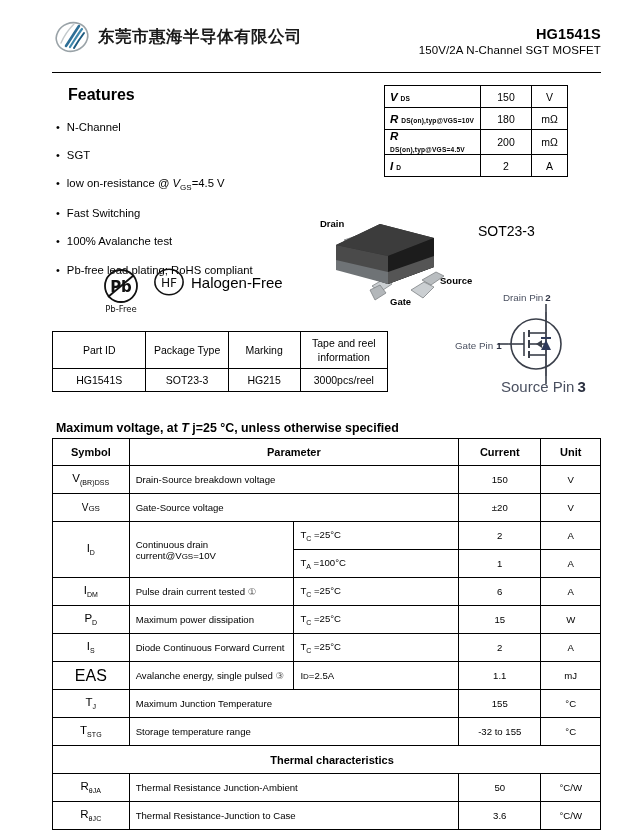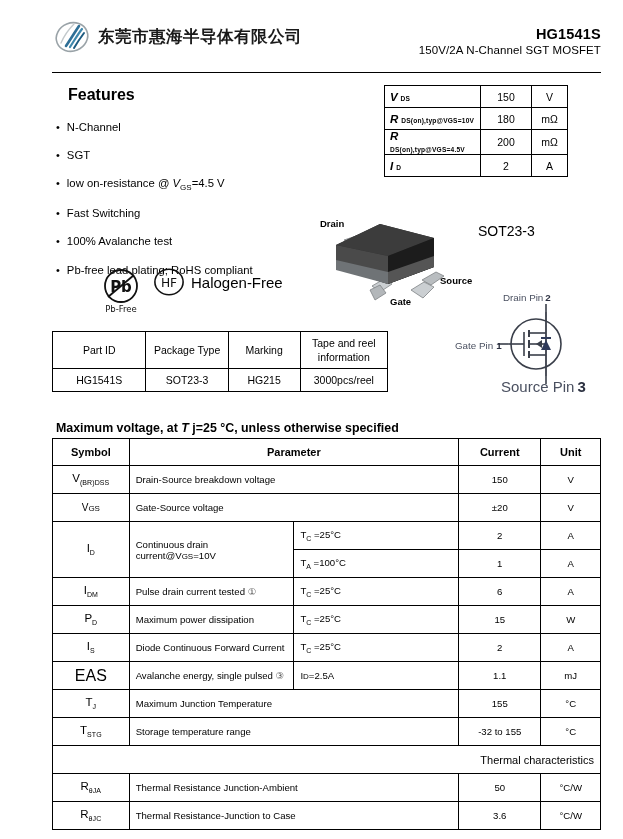--- a/index.html
+++ b/index.html
@@ -118,21 +118,21 @@
   .ratings tbody td { height: 28px; }
   .sym {
     font-size: 11.5px; text-align: center; display: block;
   }
   .sym sub { font-size: 7px; letter-spacing: 0.1px; }
   .param-ind { padding-left: 10px; }
   .cond { font-size: 9.6px; white-space: nowrap; }
   .cond sub { font-size: 7px; }
   .circ { font-size: 9.5px; color: #555; }
   .sect-row td {
-    font-weight: normal; font-size: 11px; text-align: right;
+    font-weight: bold; font-size: 11px; text-align: center;
     padding-left: 17px; height: 24px;
   }
   .smallcap { font-size: 8px; }
 </style>
 </head>
 <body>
 
 <div class="page">
 
   <div class="header">

